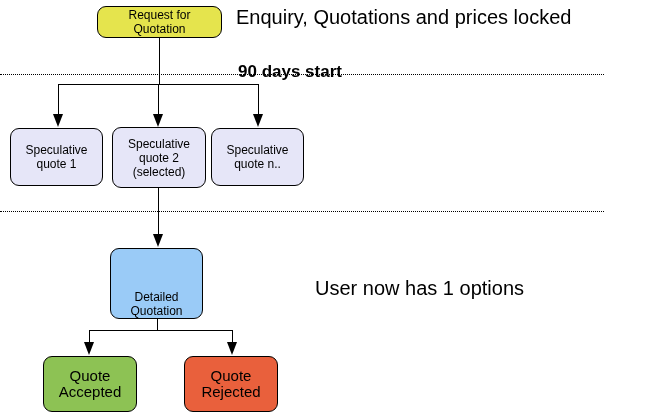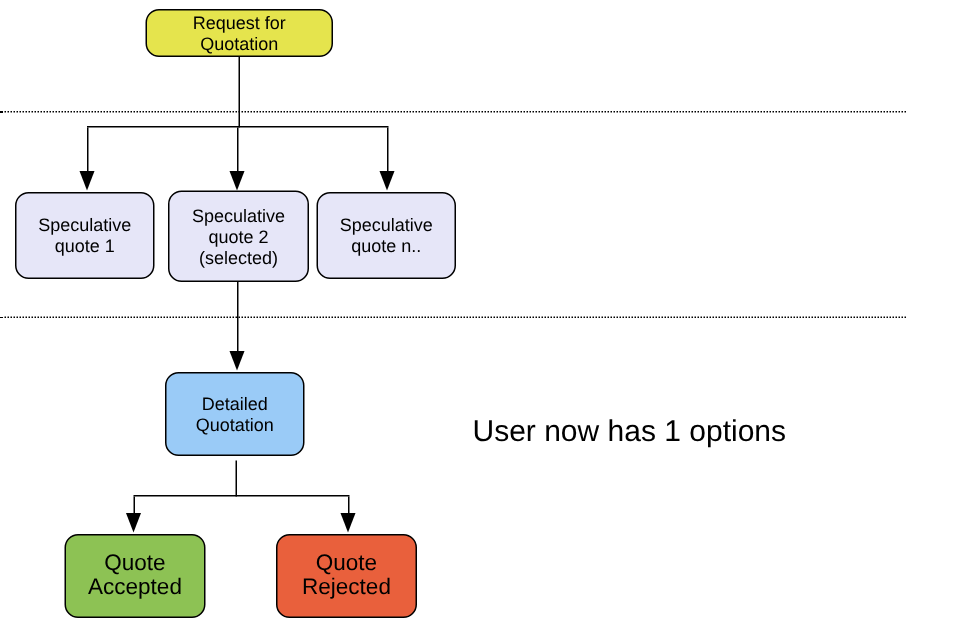--- a/index.html
+++ b/index.html
@@ -106,34 +106,36 @@
     <span class="lbl">Speculative
 quote 2
 (selected)</span>
   </div>
 
   <div class="node" style="left: 211px; top: 128px; width: 93px; height: 58px; background-color: rgb(230, 230, 248);">
     <span class="lbl">Speculative
 quote n..</span>
   </div>
 
-  <div class="node" style="left: 110px; top: 248px; width: 93px; height: 56px; background-color: rgb(154, 203, 247);">
+  <div class="node" style="left: 110px; top: 248px; width: 93px; height: 71px; background-color: rgb(154, 203, 247); align-items: flex-end;">
     <span class="lbl">Detailed
 Quotation</span>
   </div>
 
   <div class="node" style="left: 43px; top: 356px; width: 94px; height: 56px; background-color: rgb(141, 194, 84);">
     <span class="lbl big">Quote
 Accepted</span>
   </div>
 
   <div class="node" style="left: 184px; top: 356px; width: 94px; height: 56px; background-color: rgb(233, 96, 60);">
     <span class="lbl big">Quote
 Rejected</span>
   </div>
 
+  <div class="note" style="left:236px;top:5px">Enquiry, Quotations and prices locked</div>
 
+  <div class="phase-label" style="left:238px;top:62px">90 days start</div>
 
 
 
   <div class="note" style="left:315px;top:276px">User now has 1 options</div>
 
 </div>
 
 </body></html>

